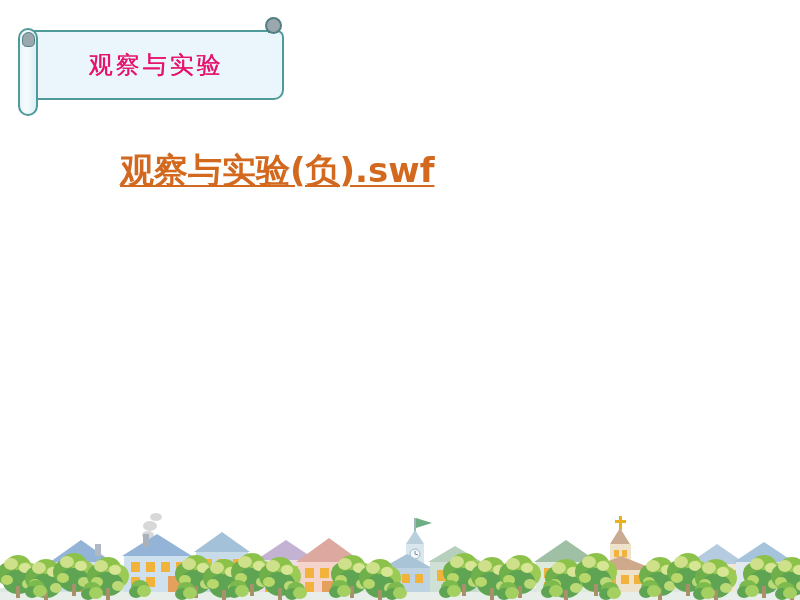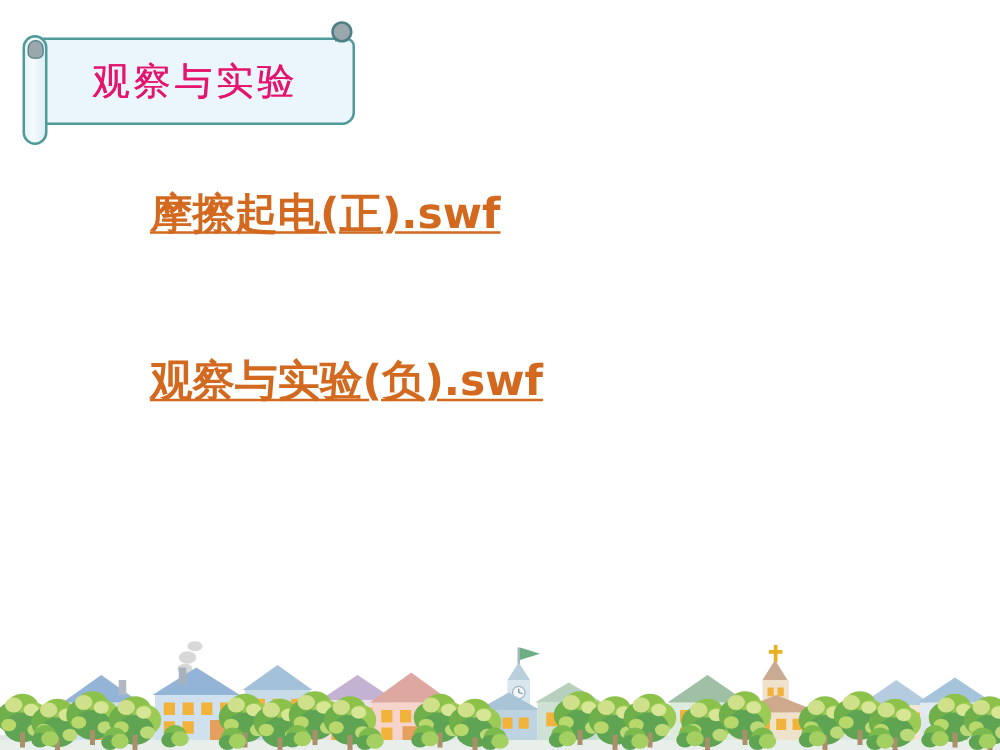--- a/index.html
+++ b/index.html
@@ -90,21 +90,21 @@
   #banner-title {
     position: absolute;
     left: 10px;
     top: 16px;
     width: 256px;
     height: 70px;
     display: flex;
     align-items: center;
     justify-content: center;
     color: #e5146e;
-    font-size: 30px;
+    font-size: 24px;
     font-weight: 400;
     letter-spacing: 3px;
     font-family: "DejaVu Sans", "Liberation Sans", sans-serif;
     white-space: nowrap;
     text-shadow: 0.5px 0 0 #e5146e;
   }
 
   
   #links {
     position: absolute;
@@ -149,23 +149,20 @@
     <div id="banner-body"></div>
     <div id="banner-knob-right-tail"></div>
     <div id="banner-knob-right"></div>
     <div id="banner-roll-left">
       <div id="banner-roll-left-cap"></div>
     </div>
     <div id="banner-title">观察与实验</div>
   </div>
 
   <div id="links">
-    <div class="link-row">
-      <span class="swf-link">摩擦起电(正).swf</span>
-    </div>
     <div class="link-row">
       <span class="swf-link">观察与实验(负).swf</span>
     </div>
   </div>
 
   <div id="village">
     <svg width="800" height="96" viewBox="0 0 800 96" xmlns="http://www.w3.org/2000/svg">
       <defs>
 
         <g id="tree">

